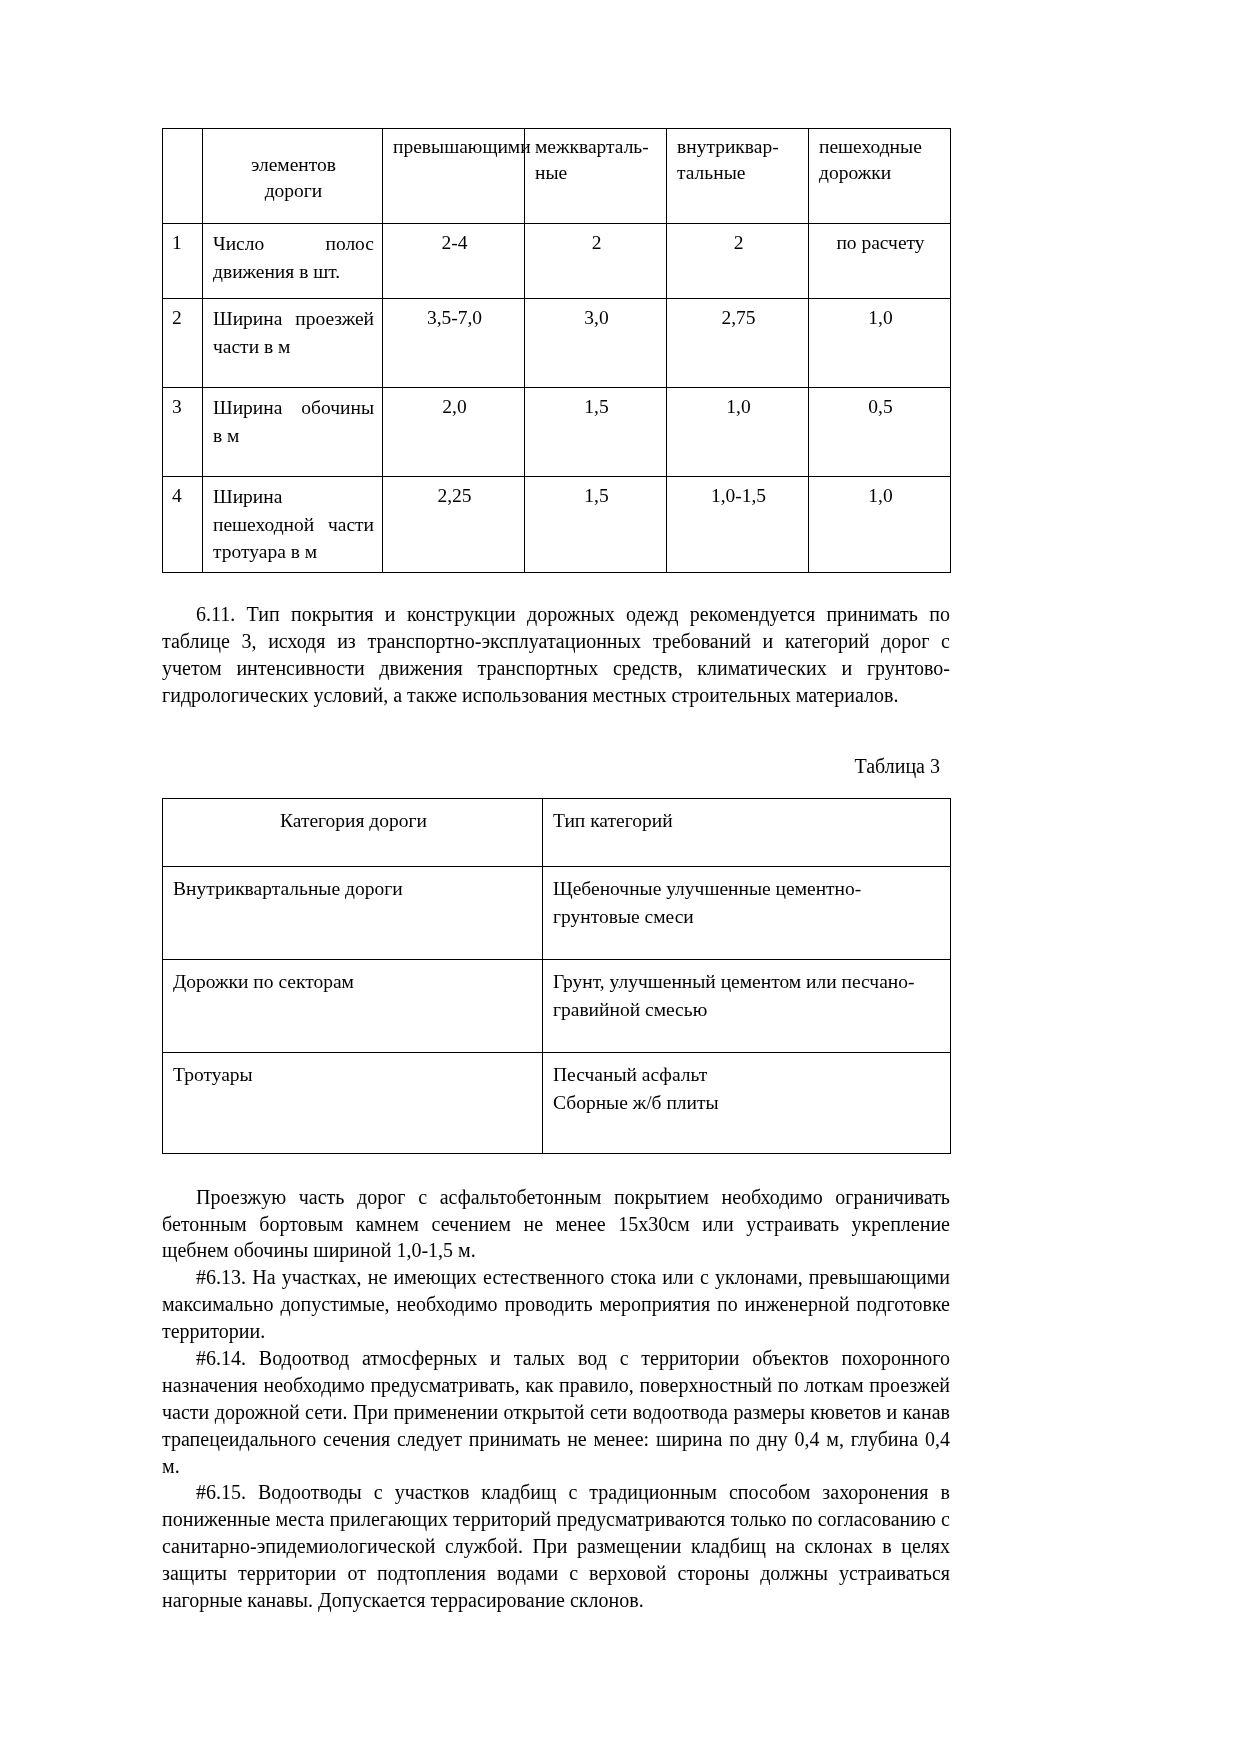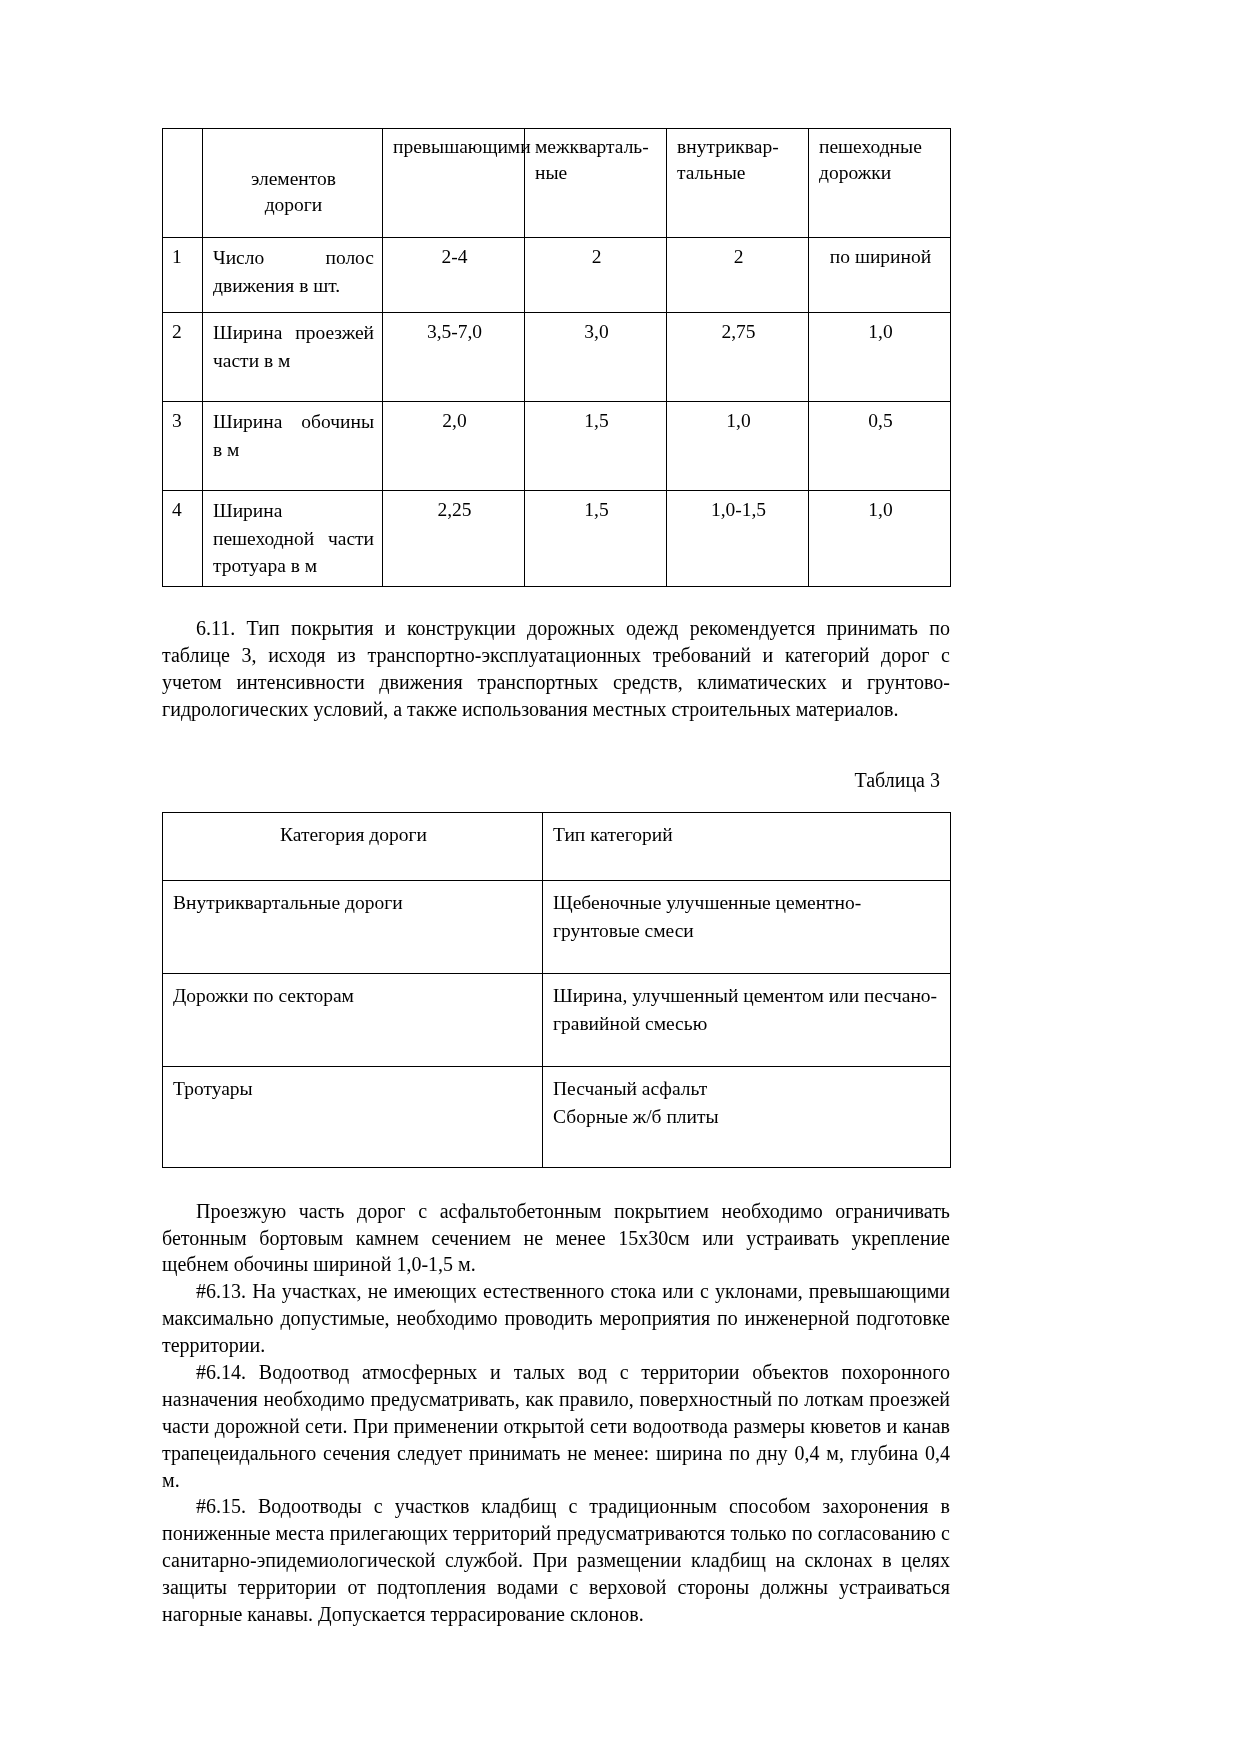--- a/index.html
+++ b/index.html
@@ -45,21 +45,21 @@
   .t1 { margin: 0; }
   .t1 col.c-num   { width: 40px; }
   .t1 col.c-elem  { width: 180px; }
   .t1 col.c-val   { width: 142px; }
   .t1 col.c-val2  { width: 142px; }
   .t1 col.c-val3  { width: 142px; }
   .t1 col.c-val4  { width: 142px; }
 
   .t1 thead td {
     height: 78px;
-    padding-top: 24px;
+    padding-top: 10px;
   }
   .t1 .hd-elem {
     text-align: center;
     vertical-align: middle;
     line-height: 1.35;
   }
   .t1 .hd-sub {
     vertical-align: top;
     padding-top: 5px;
     line-height: 1.32;
@@ -159,21 +159,21 @@
           </td>
         </tr>
       </thead>
       <tbody>
         <tr class="r1">
           <td class="num">1</td>
           <td class="desc">Число полос движения в шт.</td>
           <td class="val">2-4</td>
           <td class="val">2</td>
           <td class="val">2</td>
-          <td class="val">по шириной</td>
+          <td class="val">по расчету</td>
         </tr>
         <tr>
           <td class="num">2</td>
           <td class="desc">Ширина проезжей части в м</td>
           <td class="val">3,5-7,0</td>
           <td class="val">3,0</td>
           <td class="val">2,75</td>
           <td class="val">1,0</td>
         </tr>
         <tr>
@@ -220,21 +220,21 @@
         <tr class="row2">
           <td class="cat">Внутриквартальные дороги</td>
           <td class="type">
             <span class="nl">Щебеночные улучшенные цементно-</span>
             <span class="nl">грунтовые смеси</span>
           </td>
         </tr>
         <tr class="row3">
           <td class="cat">Дорожки по секторам</td>
           <td class="type">
-            <span class="nl">Ширина, улучшенный цементом или песчано-</span>
+            <span class="nl">Грунт, улучшенный цементом или песчано-</span>
             <span class="nl">гравийной смесью</span>
           </td>
         </tr>
         <tr class="row4">
           <td class="cat">Тротуары</td>
           <td class="type">
             <span class="nl">Песчаный асфальт</span>
             <span class="nl">Сборные ж/б плиты</span>
           </td>
         </tr>

